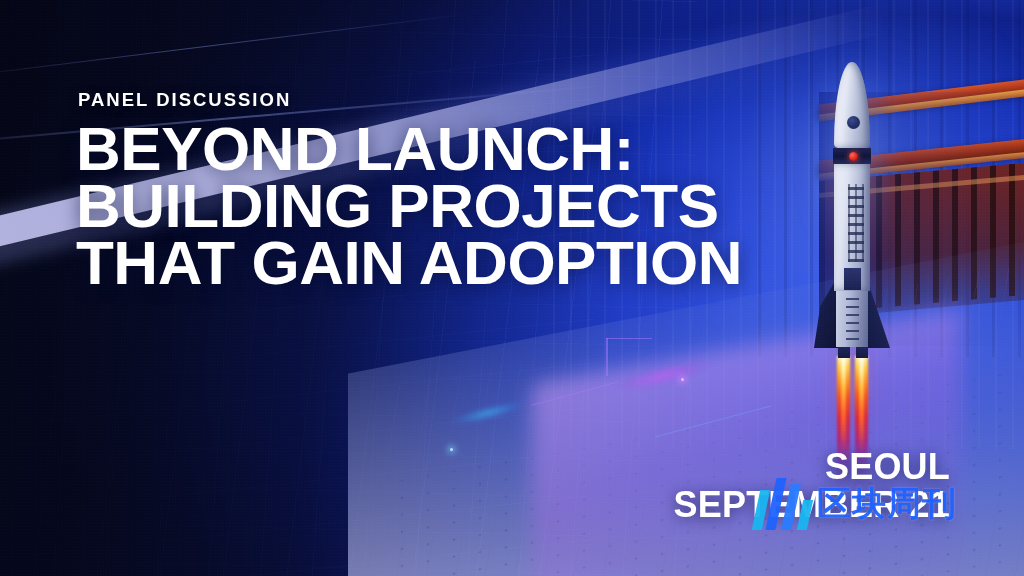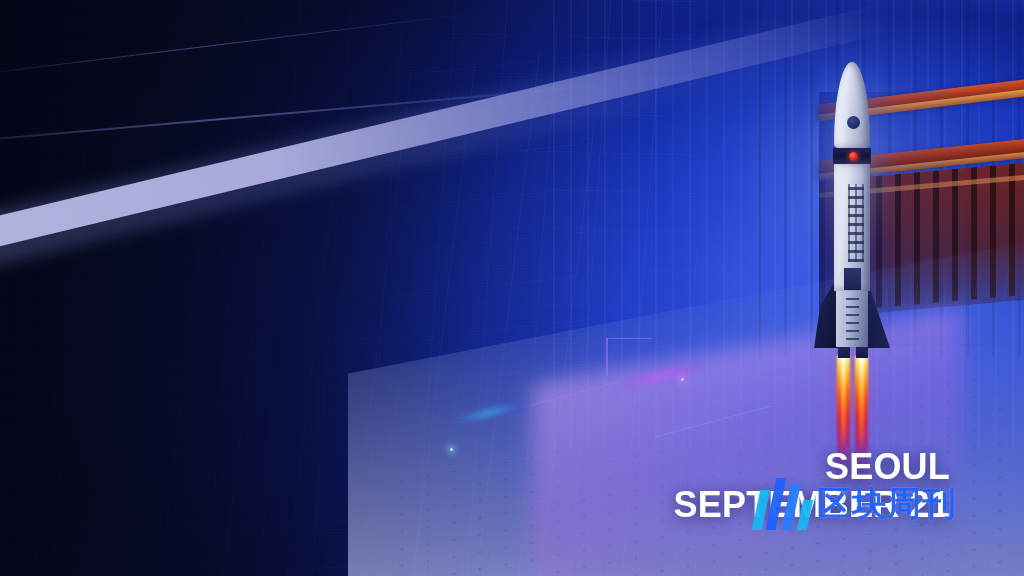--- a/index.html
+++ b/index.html
@@ -387,20 +387,24 @@
     <div class="body-marks"></div>
     <div class="body-win"></div>
     <div class="band"></div>
     <div class="band-dot"></div>
     <div class="nose"></div>
     <div class="nose-port"></div>
   </div>
 
   <div class="noise"></div>
 
+  <div class="eyebrow">PANEL DISCUSSION</div>
+  <div class="headline">BEYOND LAUNCH:
+BUILDING PROJECTS
+THAT GAIN ADOPTION</div>
 
   <div class="venue">
     <span class="city">SEOUL</span>
     <span class="date">SEPTEMBER 21</span>
   </div>
 
   <div class="watermark">
     <div class="wm-mark">
       <div class="wm-bar b1"></div>
       <div class="wm-bar b2"></div>

